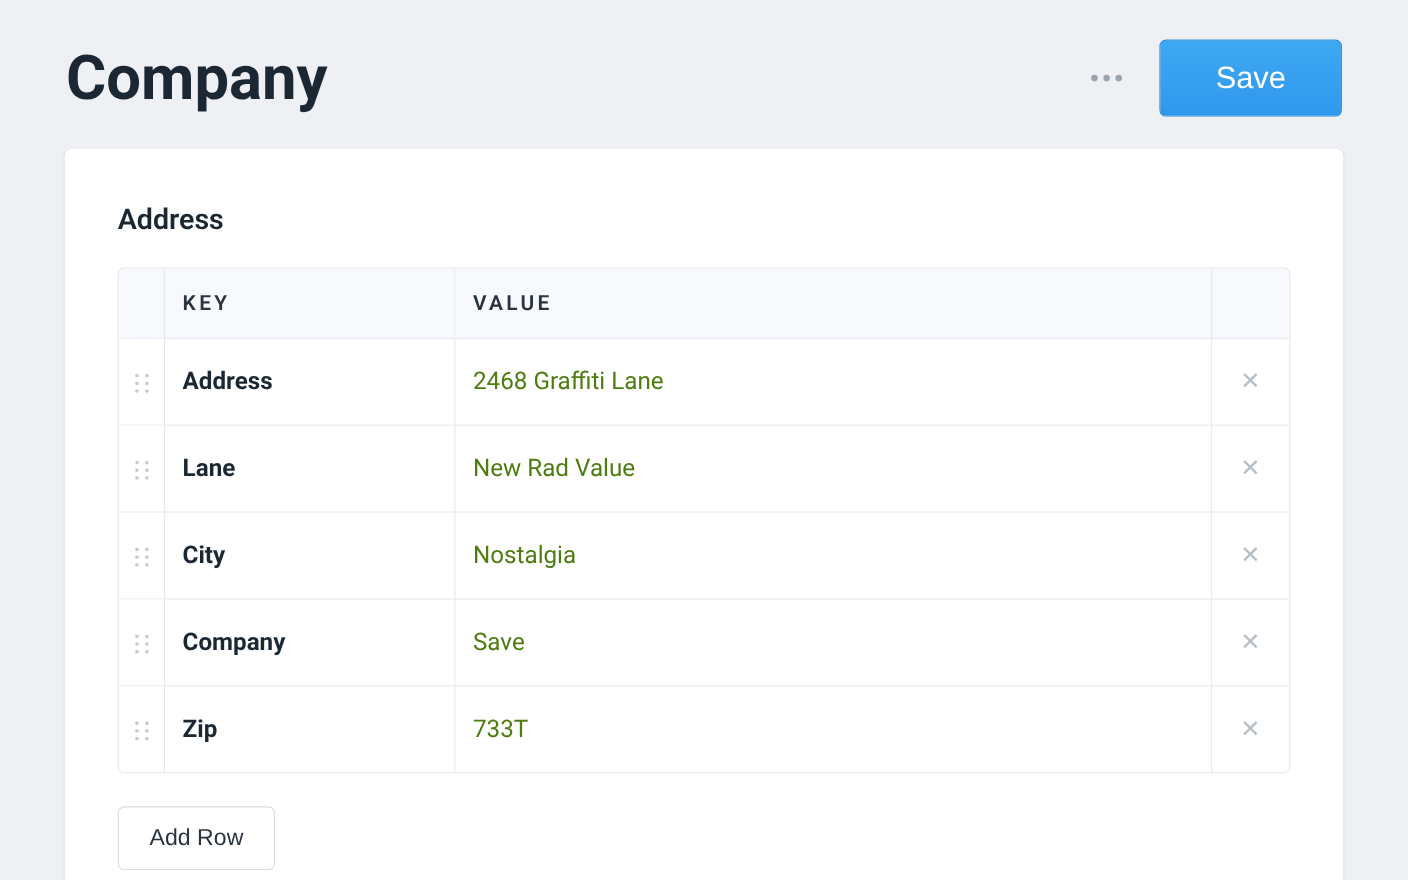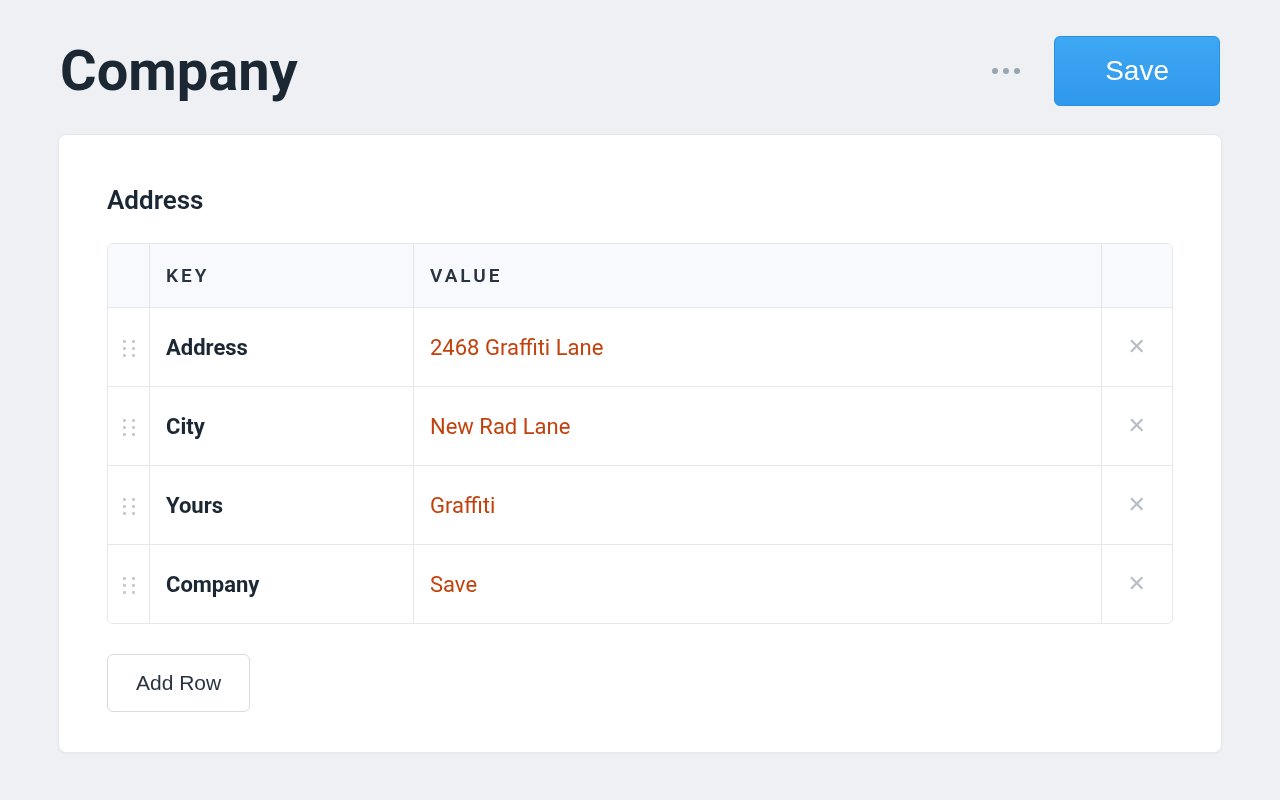--- a/index.html
+++ b/index.html
@@ -110,21 +110,21 @@
     border-right: 1px solid #E4E8ED;
     background: #fff;
     text-align: center;
   }
   .kv tbody td.cell-key {
     width: 264px;
     font-weight: 700;
     color: #1B2733;
     border-right: 1px solid #E4E8ED;
   }
-  .kv tbody td.cell-value { color: #c2410c; }
+  .kv tbody td.cell-value { color: #4d7c0f; }
   .kv tbody td.cell-remove {
     width: 64px;
     text-align: center;
     border-left: 1px solid #E4E8ED;
   }
 
   .drag-handle {
     display: inline-grid;
     grid-template-columns: repeat(2, 3px);
     grid-template-rows: repeat(3, 3px);
@@ -196,47 +196,60 @@
         </tr>
         <tr>
           <td class="cell-handle"><div class="drag-handle">
               <span></span>
               <span></span>
               <span></span>
               <span></span>
               <span></span>
               <span></span>
             </div></td>
+          <td class="cell-key">Lane</td>
+          <td class="cell-value">New Rad Value</td>
+          <td class="cell-remove"><button class="remove-btn"><span>✕</span></button></td>
+        </tr>
+        <tr>
+          <td class="cell-handle"><div class="drag-handle">
+              <span></span>
+              <span></span>
+              <span></span>
+              <span></span>
+              <span></span>
+              <span></span>
+            </div></td>
           <td class="cell-key">City</td>
-          <td class="cell-value">New Rad Lane</td>
-          <td class="cell-remove"><button class="remove-btn"><span>✕</span></button></td>
-        </tr>
-        <tr>
-          <td class="cell-handle"><div class="drag-handle">
-              <span></span>
-              <span></span>
-              <span></span>
-              <span></span>
-              <span></span>
-              <span></span>
-            </div></td>
-          <td class="cell-key">Yours</td>
-          <td class="cell-value">Graffiti</td>
+          <td class="cell-value">Nostalgia</td>
           <td class="cell-remove"><button class="remove-btn"><span>✕</span></button></td>
         </tr>
         <tr>
           <td class="cell-handle"><div class="drag-handle">
               <span></span>
               <span></span>
               <span></span>
               <span></span>
               <span></span>
               <span></span>
             </div></td>
           <td class="cell-key">Company</td>
           <td class="cell-value">Save</td>
           <td class="cell-remove"><button class="remove-btn"><span>✕</span></button></td>
         </tr>
+        <tr>
+          <td class="cell-handle"><div class="drag-handle">
+              <span></span>
+              <span></span>
+              <span></span>
+              <span></span>
+              <span></span>
+              <span></span>
+            </div></td>
+          <td class="cell-key">Zip</td>
+          <td class="cell-value">733T</td>
+          <td class="cell-remove"><button class="remove-btn"><span>✕</span></button></td>
+        </tr>
       </tbody>
   </table>
 
   <button class="add-row-btn">Add Row</button>
 </div>
 
 </body></html>

